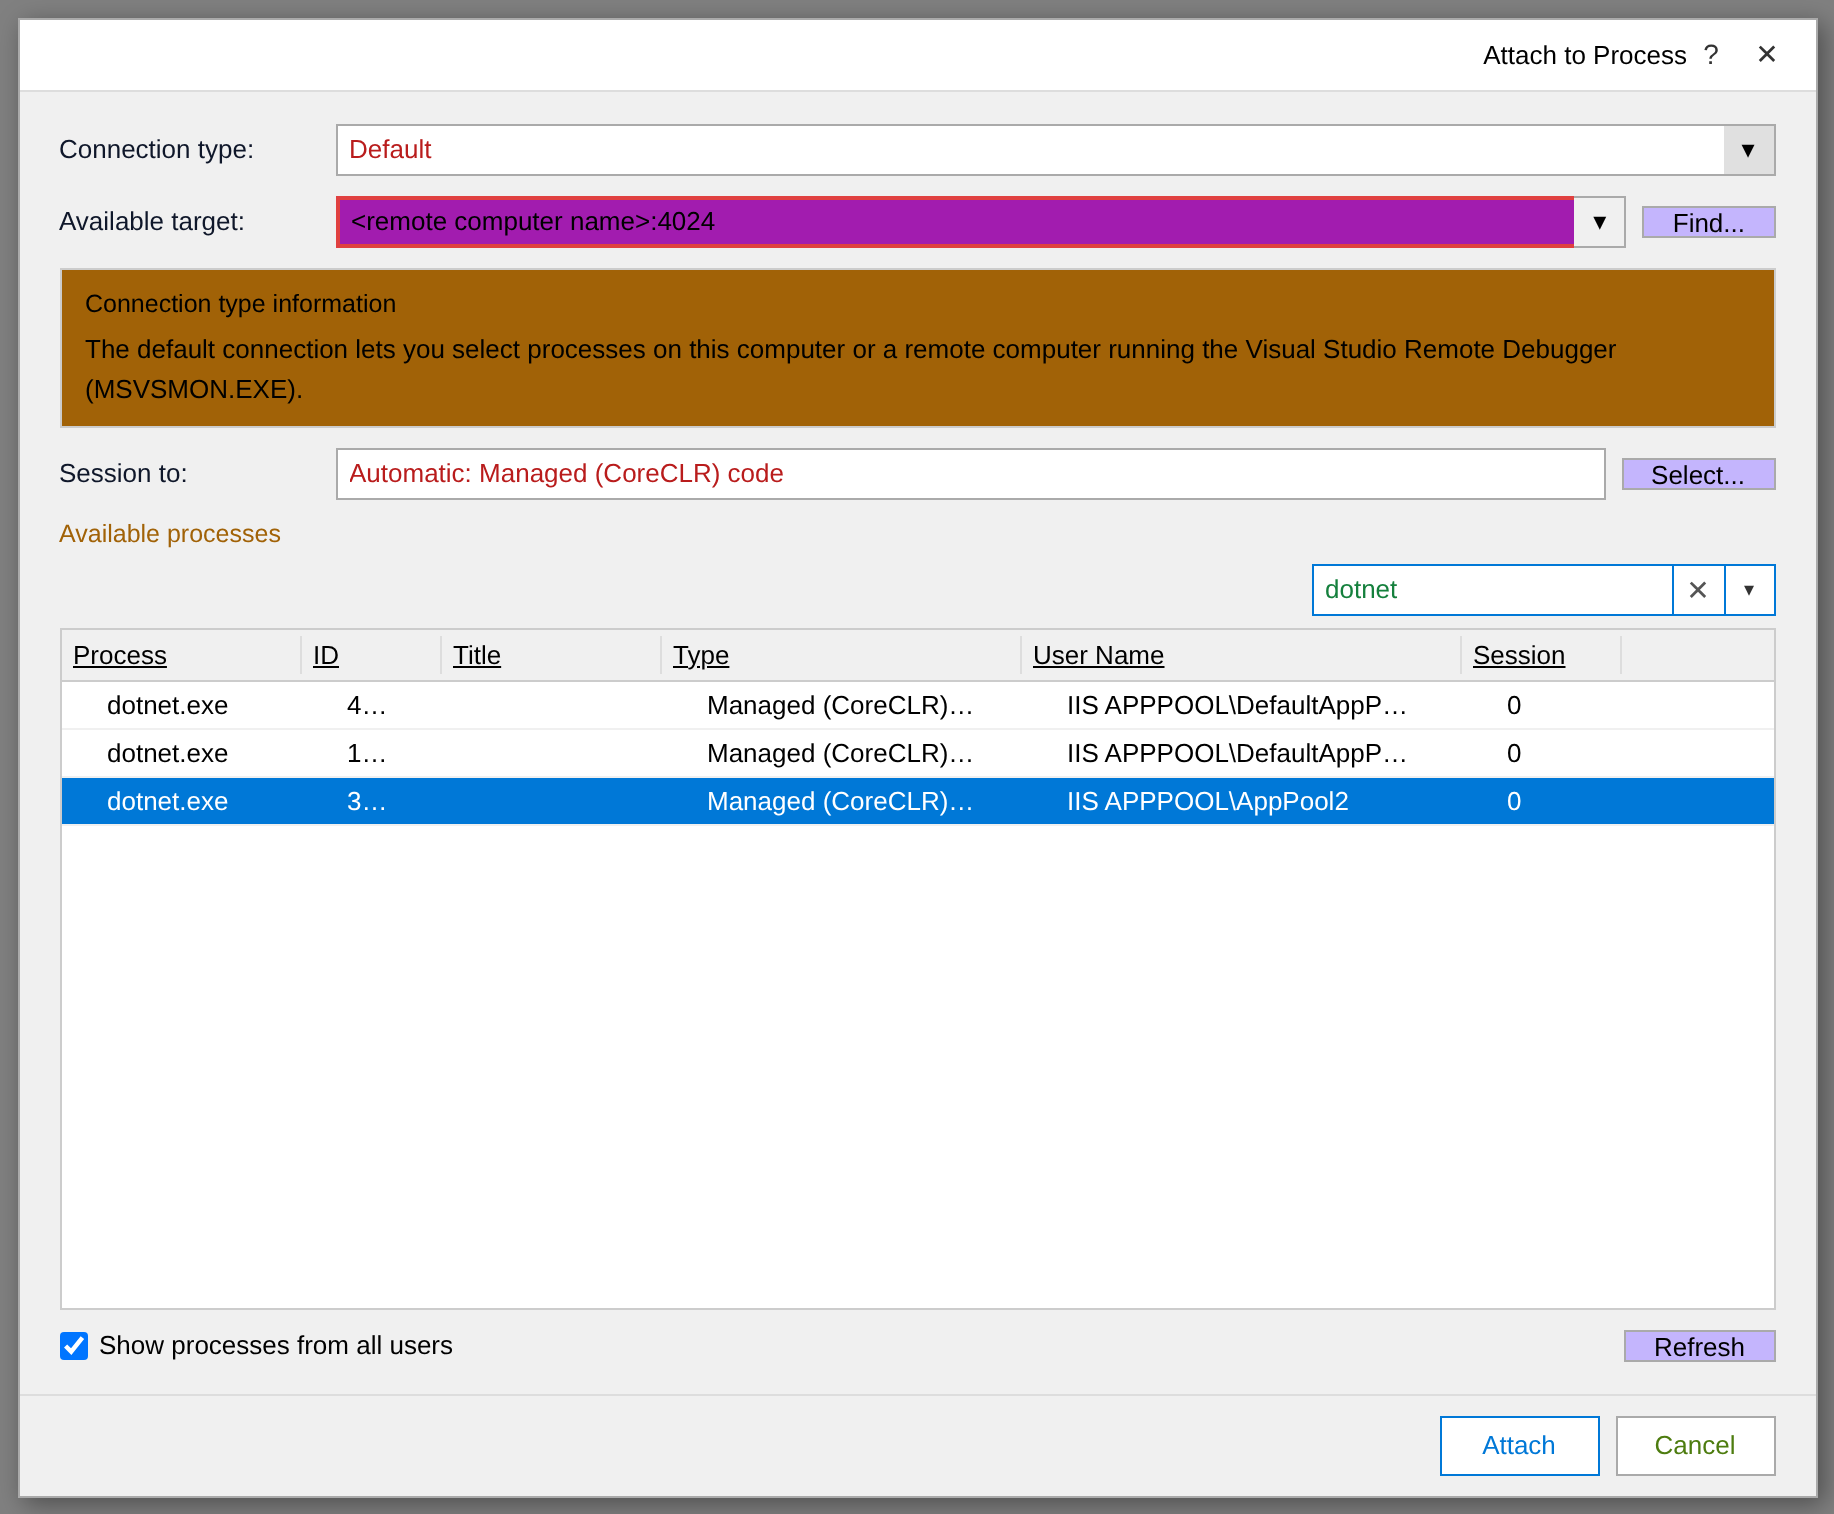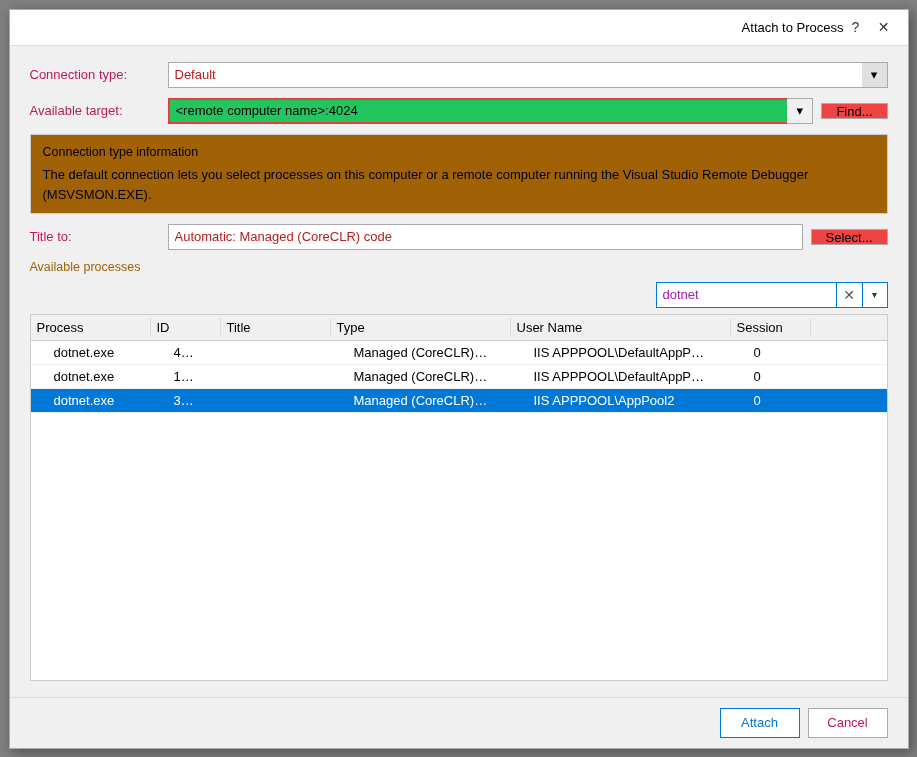--- a/index.html
+++ b/index.html
@@ -71,21 +71,21 @@
     }
 
     .form-row {
       display: flex;
       align-items: center;
       gap: 8px;
     }
 
     .form-label {
       width: 130px;
-      color: #be185d;
+      color: #0f172a;
       flex-shrink: 0;
     }
 
     .form-control-wrap {
       flex: 1;
       position: relative;
     }
 
     .form-select {
       width: 100%;
@@ -110,21 +110,21 @@
       display: flex;
       align-items: center;
       justify-content: center;
       pointer-events: none;
     }
 
     .form-input {
       width: 100%;
       height: 26px;
       border: 2px solid #e04040;
-      background: #22c55e;
+      background: #a21caf;
       padding: 2px 24px 2px 6px;
       color: #000;
       font-size: 13px;
     }
 
     .input-arrow {
       position: absolute;
       right: 0;
       top: 0;
       width: 26px;
@@ -135,21 +135,21 @@
       display: flex;
       align-items: center;
       justify-content: center;
       pointer-events: none;
     }
 
     .btn {
       height: 16px;
       padding: 0 14px;
       border: 1px solid #aaa;
-      background: #ef4444;
+      background: #c4b5fd;
       cursor: pointer;
       font-size: 13px;
       color: #000;
       white-space: nowrap;
       flex-shrink: 0;
     }
 
     .info-box {
       border: 1px solid #ccc;
       background: #a16207;
@@ -191,21 +191,21 @@
       display: flex;
     }
 
     .filter-input {
       height: 26px;
       width: 180px;
       border: 1px solid #0078d7;
       border-right: none;
       padding: 6px 6px;
       font-size: 13px;
-      color: #a21caf;
+      color: #15803d;
     }
 
     .filter-clear-btn {
       width: 26px;
       height: 26px;
       border: 1px solid #0078d7;
       border-right: none;
       background: #fff;
       cursor: pointer;
       display: flex;
@@ -234,20 +234,21 @@
       flex: 1;
       overflow-y: auto;
       min-height: 200px;
     }
 
     .table-header {
       display: flex;
       background: #f0f0f0;
       border-bottom: 1px solid #ccc;
       padding: 3px 0;
+      text-decoration: underline;
     }
 
     .table-header-cell {
       padding: 2px 6px;
       font-weight: normal;
       color: #000;
       border-right: 1px solid #ddd;
       flex-shrink: 0;
     }
 
@@ -312,21 +313,21 @@
       padding: 0 16px;
       border: 1px solid #0078d7;
       background: #fff;
       cursor: pointer;
       font-size: 13px;
       color: #0078d7;
     }
 
     .footer-btn.cancel {
       border: 1px solid #aaa;
-      color: #be185d;
+      color: #4d7c0f;
     }
   </style>
 </head>
 <body>
 
 <div class="dialog">
 
   <div class="title-bar">
     <span class="title-bar-title">Attach to Process</span>
     <div class="title-bar-controls">
@@ -355,21 +356,21 @@
       </div>
       <button class="btn">Find...</button>
     </div>
 
     <div class="info-box">
       <div class="info-box-title">Connection type information</div>
       <span>The default connection lets you select processes on this computer or a remote computer running the Visual Studio Remote Debugger (MSVSMON.EXE).</span>
     </div>
 
     <div class="form-row">
-      <span class="form-label">Title to:</span>
+      <span class="form-label">Session to:</span>
       <div class="form-control-wrap">
         <input type="text" class="form-select" style="height: 26px; border: 1px solid rgb(170, 170, 170); padding: 2px 6px;" readonly="" value="Automatic: Managed (CoreCLR) code">
       </div>
       <button class="btn">Select...</button>
     </div>
 
     <div class="available-processes-section">
       <div class="section-label">Available processes</div>
 
       <div class="filter-row">
@@ -411,20 +412,27 @@
       <div class="table-cell col-process">dotnet.exe</div>
       <div class="table-cell col-id">3745</div>
       <div class="table-cell col-title"></div>
       <div class="table-cell col-type">Managed (CoreCLR), x64</div>
       <div class="table-cell col-username">IIS APPPOOL\AppPool2</div>
       <div class="table-cell col-session">0</div>
     </div>
           </div>
       </div>
 
+      <div class="bottom-row">
+        <label class="checkbox-label">
+          <input type="checkbox" checked="" style="">
+          <span>Show processes from all users</span>
+        </label>
+        <button class="btn">Refresh</button>
+      </div>
     </div>
 
   </div>
 
   <div class="dialog-footer">
     <button class="footer-btn">Attach</button>
     <button class="footer-btn cancel">Cancel</button>
   </div>
 
 </div>

